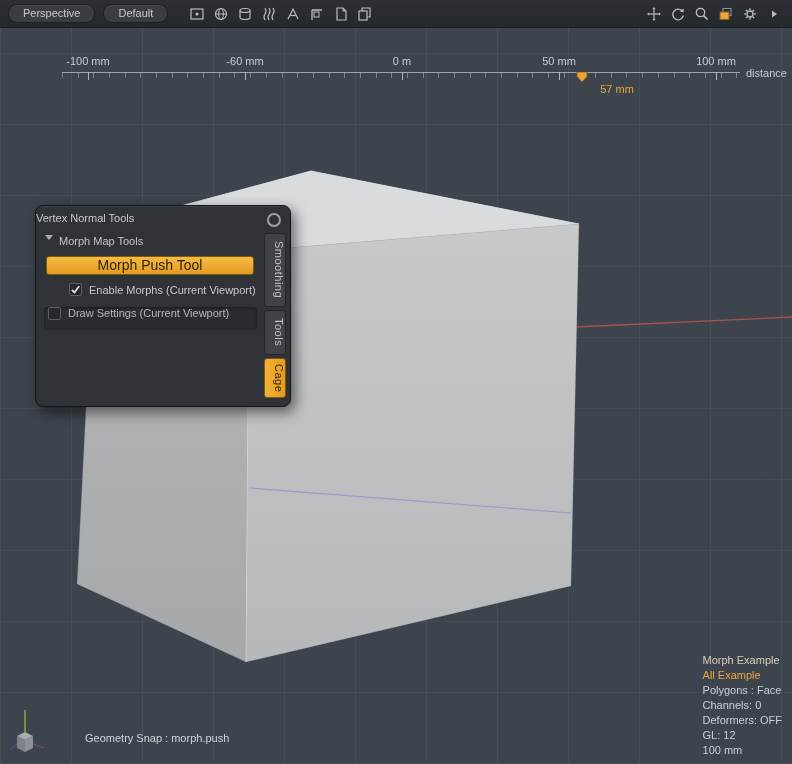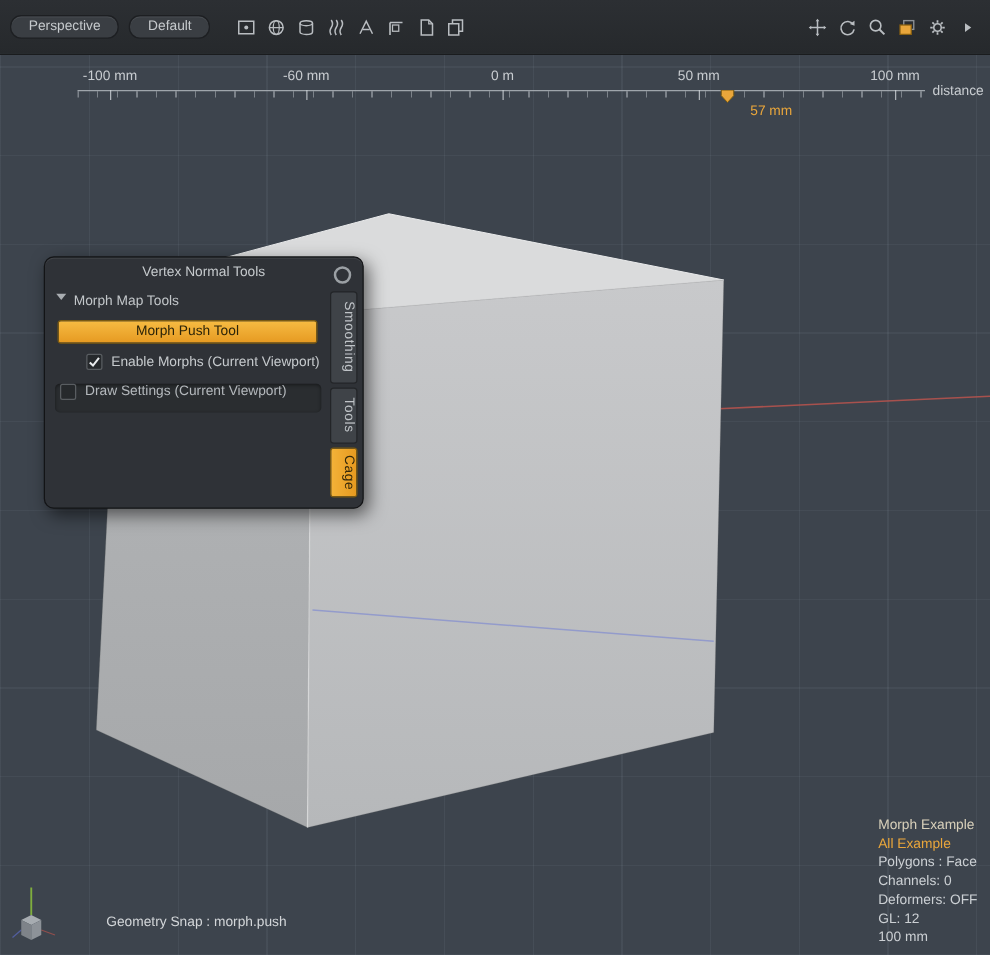--- a/index.html
+++ b/index.html
@@ -3,21 +3,21 @@
 <meta charset="utf-8">
 <style>
   html,body{margin:0;padding:0;}
   body{
     width:792px;height:764px;overflow:hidden;position:relative;
     background:#3d444d;font-family:"Liberation Sans",sans-serif;
     -webkit-font-smoothing:antialiased;
   }
   
   .toolbar{
-    position:absolute;top:0;left:0;right:0;height:44px;box-sizing:border-box;
+    position:absolute;top:0;left:0;right:0;height:28px;box-sizing:border-box;
     background:linear-gradient(#2c2f33,#26292c);
     border-bottom:1px solid #1a1c1e;
     display:flex;align-items:center;padding:0 8px;gap:8px;z-index:30;
   }
   .pill{
     height:17px;line-height:17px;padding:0 14px;border-radius:9px;
     background:#3a3e43;border:1px solid #1d1f22;color:#c6cacd;font-size:11px;
     box-shadow:inset 0 1px 0 rgba(255,255,255,.07);cursor:default;white-space:nowrap;
   }
   .tool-icons{display:flex;gap:3px;margin-left:10px;align-items:center;}
@@ -44,29 +44,29 @@
   .tick-label{position:absolute;top:27px;transform:translateX(-50%);color:#c9cdd1;font-size:11px;white-space:nowrap;}
   .ruler-axis-label{position:absolute;left:746px;top:39px;color:#c9cdd1;font-size:11px;}
   .ruler-marker{position:absolute;left:576px;top:44px;}
   .marker-value{position:absolute;left:581px;top:55px;transform:translateX(-50%);color:#e9a63b;font-size:11px;white-space:nowrap;margin-left:36px;}
   
   .panel{
     position:absolute;left:35px;top:177px;width:254px;height:200px;z-index:20;
     background:#2f3237;border:1px solid #131416;border-radius:8px;
     box-shadow:inset 0 1px 0 rgba(255,255,255,.08), 4px 5px 14px rgba(0,0,0,.55);
   }
-  .panel-header{height:24px;line-height:24px;text-align:center;color:#c6cacd;font-size:11px;}
+  .panel-header{height:24px;line-height:24px;text-align:left;color:#c6cacd;font-size:11px;}
   .panel-radio{position:absolute;top:7px;right:9px;width:10px;height:10px;border-radius:50%;
     border:2px solid #9ba0a4;background:#2f3237;cursor:pointer;}
   .section-row{position:absolute;left:9px;top:29px;right:34px;height:17px;display:flex;align-items:flex-start;gap:6px;
     color:#c2c6c9;font-size:11px;cursor:pointer;}
   .tri-down{width:0;height:0;border-left:4px solid transparent;border-right:4px solid transparent;border-top:5px solid #a9adb1;}
   .push-btn{position:absolute;left:10px;top:50px;width:208px;height:19px;box-sizing:border-box;
     background:linear-gradient(#f6bb42,#e69a22);border:1px solid #7a5a12;border-radius:3px;
-    color:#2c2408;font-size:11px;text-align:center;line-height:17px;cursor:pointer;}
+    color:#2c2408;font-size:14px;text-align:center;line-height:17px;cursor:pointer;}
   .check-row{position:absolute;left:11px;display:flex;align-items:center;gap:7px;color:#c6cacd;font-size:11px;padding-left:22px;}
   .row-enable{top:77px;}
   .checkbox{width:13px;height:13px;box-sizing:border-box;background:#26292c;border:1px solid #595d61;border-radius:2px;
     display:flex;align-items:center;justify-content:center;cursor:pointer;flex:0 0 auto;}
   .draw-box{position:absolute;left:8px;top:101px;right:33px;height:23px;box-sizing:border-box;
     background:#2a2d30;border-radius:4px;box-shadow:inset 0 1px 3px rgba(0,0,0,.45);
     display:flex;align-items:flex-start;gap:7px;padding:0 4px;color:#b4b8bc;font-size:11px;}
   .side-tab{position:absolute;right:4px;width:22px;box-sizing:border-box;
     writing-mode:vertical-rl;text-align:center;font-size:11px;letter-spacing:.5px;
     color:#bfc3c7;background:#3f4348;border:1px solid #232528;border-radius:3px;cursor:pointer;}

